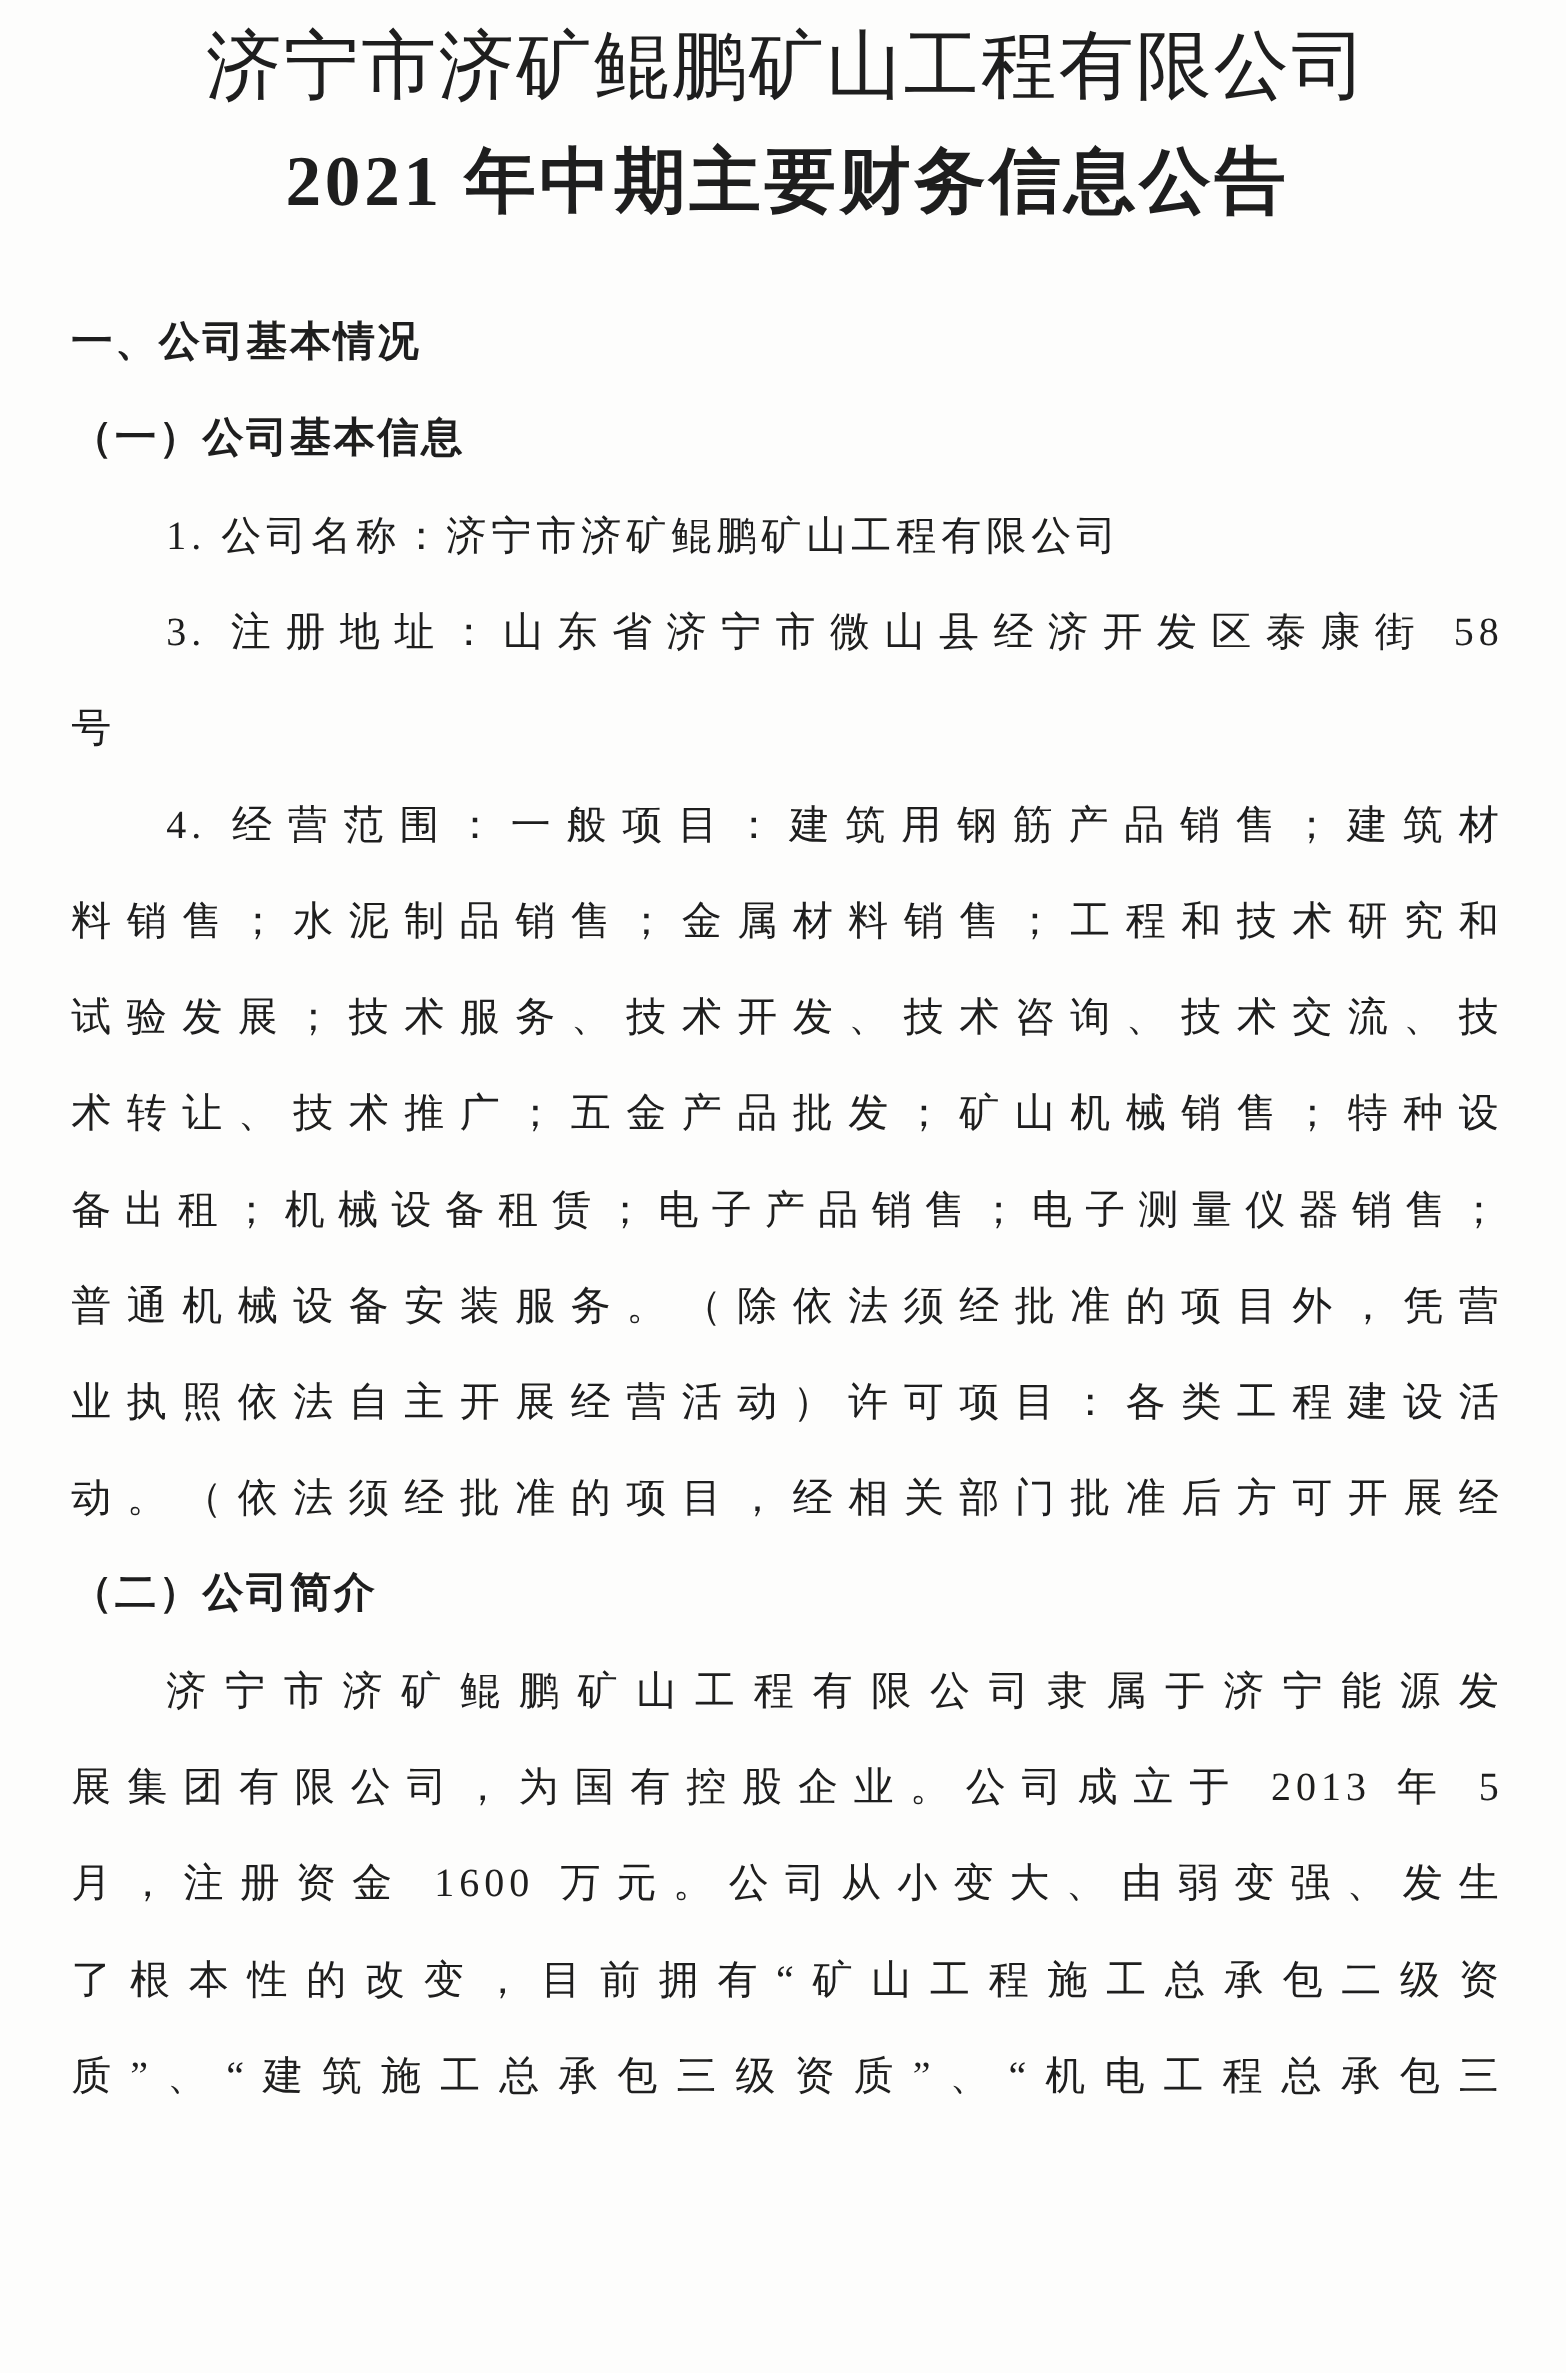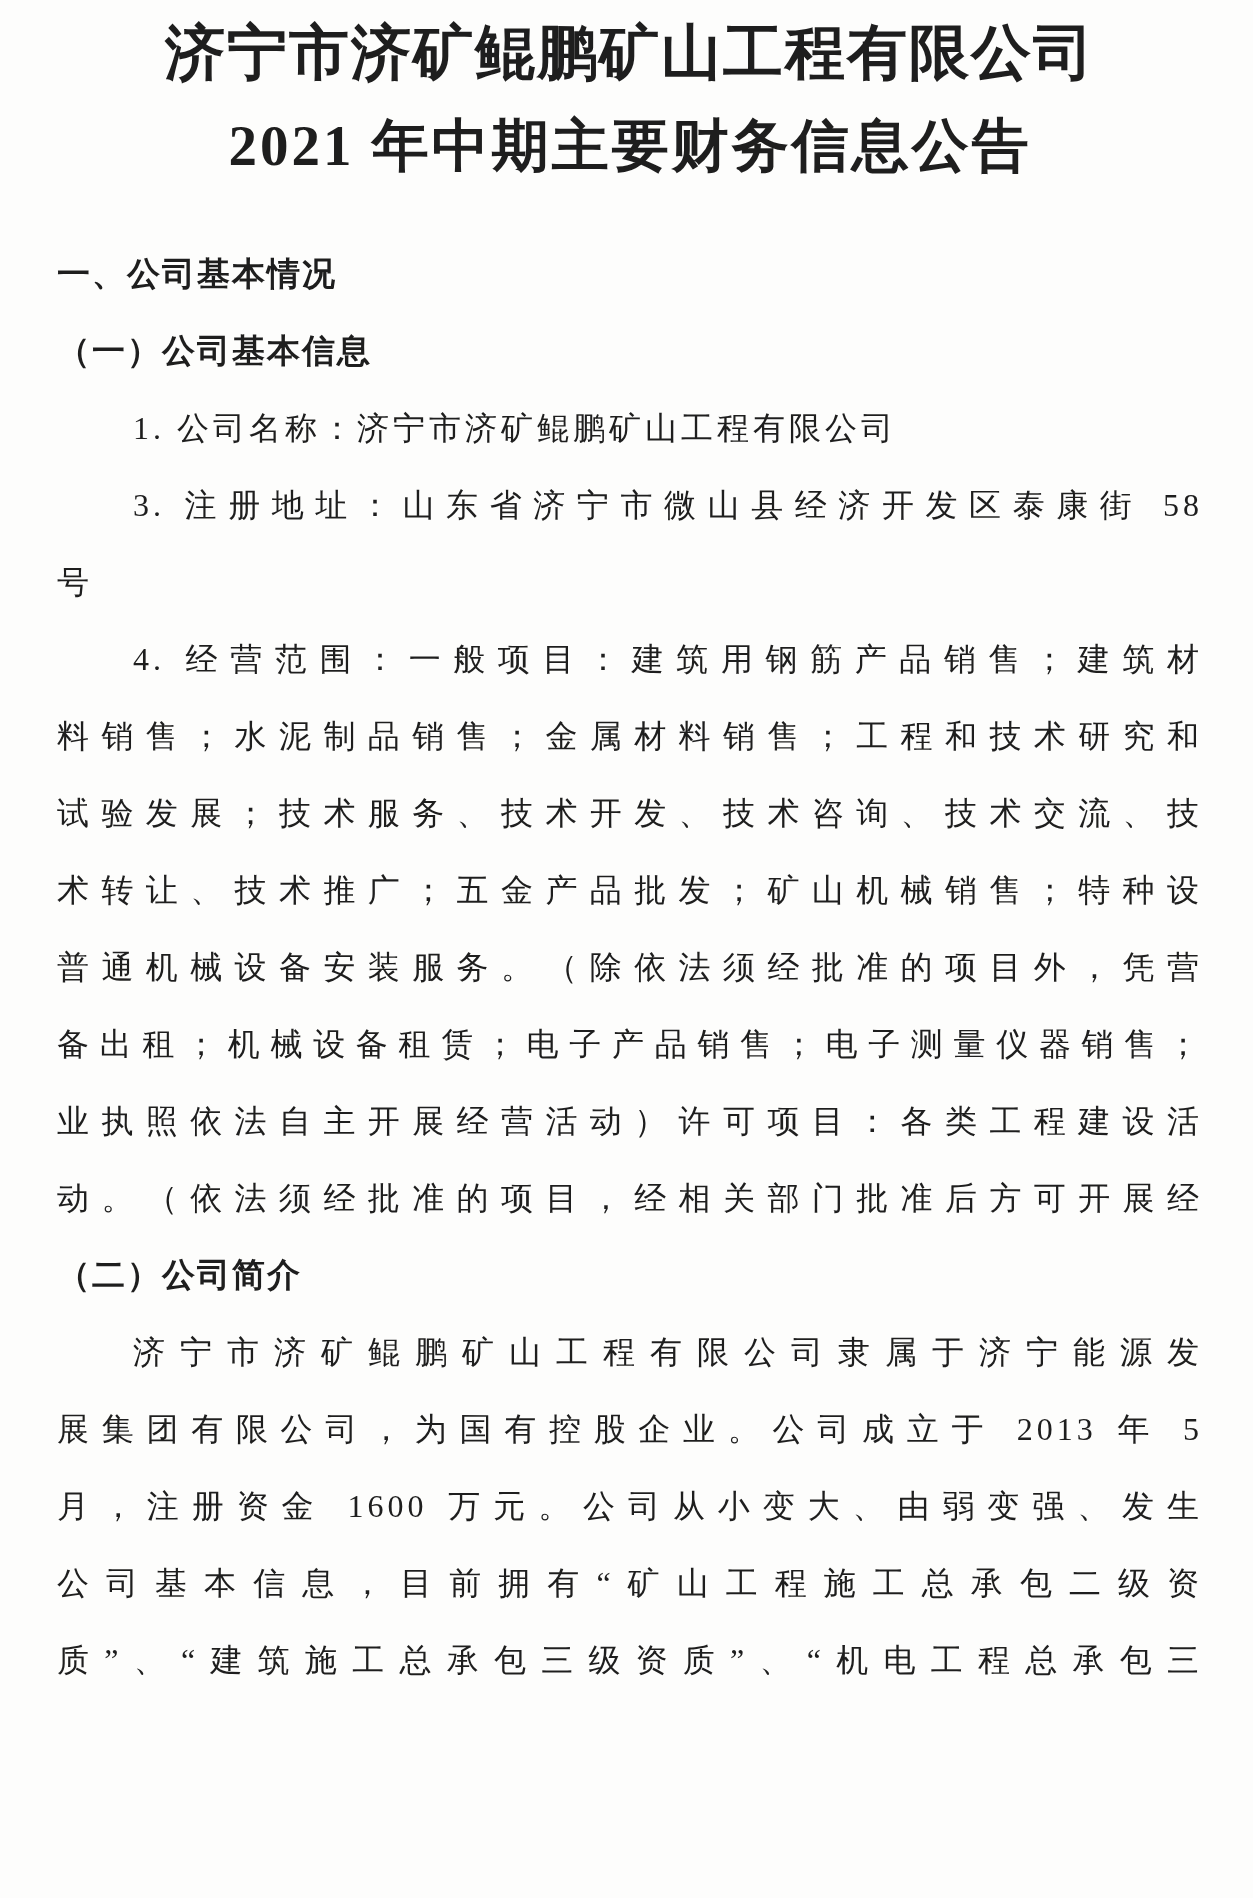--- a/index.html
+++ b/index.html
@@ -14,21 +14,21 @@
     box-sizing: border-box;
     background: #fdfdfc;
     color: #1e1e1e;
     font-family: "Liberation Serif", "DejaVu Serif", serif;
     padding: 16px 50px 0 57px;
     overflow: hidden;
   }
   .doc-title {
     text-align: center;
     font-size: 60px;
-    font-weight: bold;
+    font-weight: normal;
     line-height: 74px;
     letter-spacing: 2px;
     white-space: nowrap;
   }
   .doc-subtitle {
     text-align: center;
     font-size: 57px;
     font-weight: bold;
     line-height: 72px;
     margin-top: 20px;
@@ -68,25 +68,25 @@
   <div class="content">
     <div class="line h">一、公司基本情况</div>
     <div class="line h">（一）公司基本信息</div>
     <div class="line ind">1. 公司名称：济宁市济矿鲲鹏矿山工程有限公司</div>
     <div class="line ind j">3. 注册地址：山东省济宁市微山县经济开发区泰康街 58</div>
     <div class="line">号</div>
     <div class="line ind j">4. 经营范围：一般项目：建筑用钢筋产品销售；建筑材</div>
     <div class="line j">料销售；水泥制品销售；金属材料销售；工程和技术研究和</div>
     <div class="line j">试验发展；技术服务、技术开发、技术咨询、技术交流、技</div>
     <div class="line j">术转让、技术推广；五金产品批发；矿山机械销售；特种设</div>
+    <div class="line j">备出租；机械设备租赁；电子产品销售；电子测量仪器销售；</div>
     <div class="line j">普通机械设备安装服务。（除依法须经批准的项目外，凭营</div>
-    <div class="line j">备出租；机械设备租赁；电子产品销售；电子测量仪器销售；</div>
     <div class="line j">业执照依法自主开展经营活动）许可项目：各类工程建设活</div>
     <div class="line j">动。（依法须经批准的项目，经相关部门批准后方可开展经</div>
     <div class="line h">（二）公司简介</div>
     <div class="line ind j">济宁市济矿鲲鹏矿山工程有限公司隶属于济宁能源发</div>
     <div class="line j">展集团有限公司，为国有控股企业。公司成立于 2013 年 5</div>
     <div class="line j">月，注册资金 1600 万元。公司从小变大、由弱变强、发生</div>
-    <div class="line j">公司基本信息，目前拥有“矿山工程施工总承包二级资</div>
+    <div class="line j">了根本性的改变，目前拥有“矿山工程施工总承包二级资</div>
     <div class="line j">质”、“建筑施工总承包三级资质”、“机电工程总承包三</div>
   </div>
 
 </div>
 
 </body></html>

